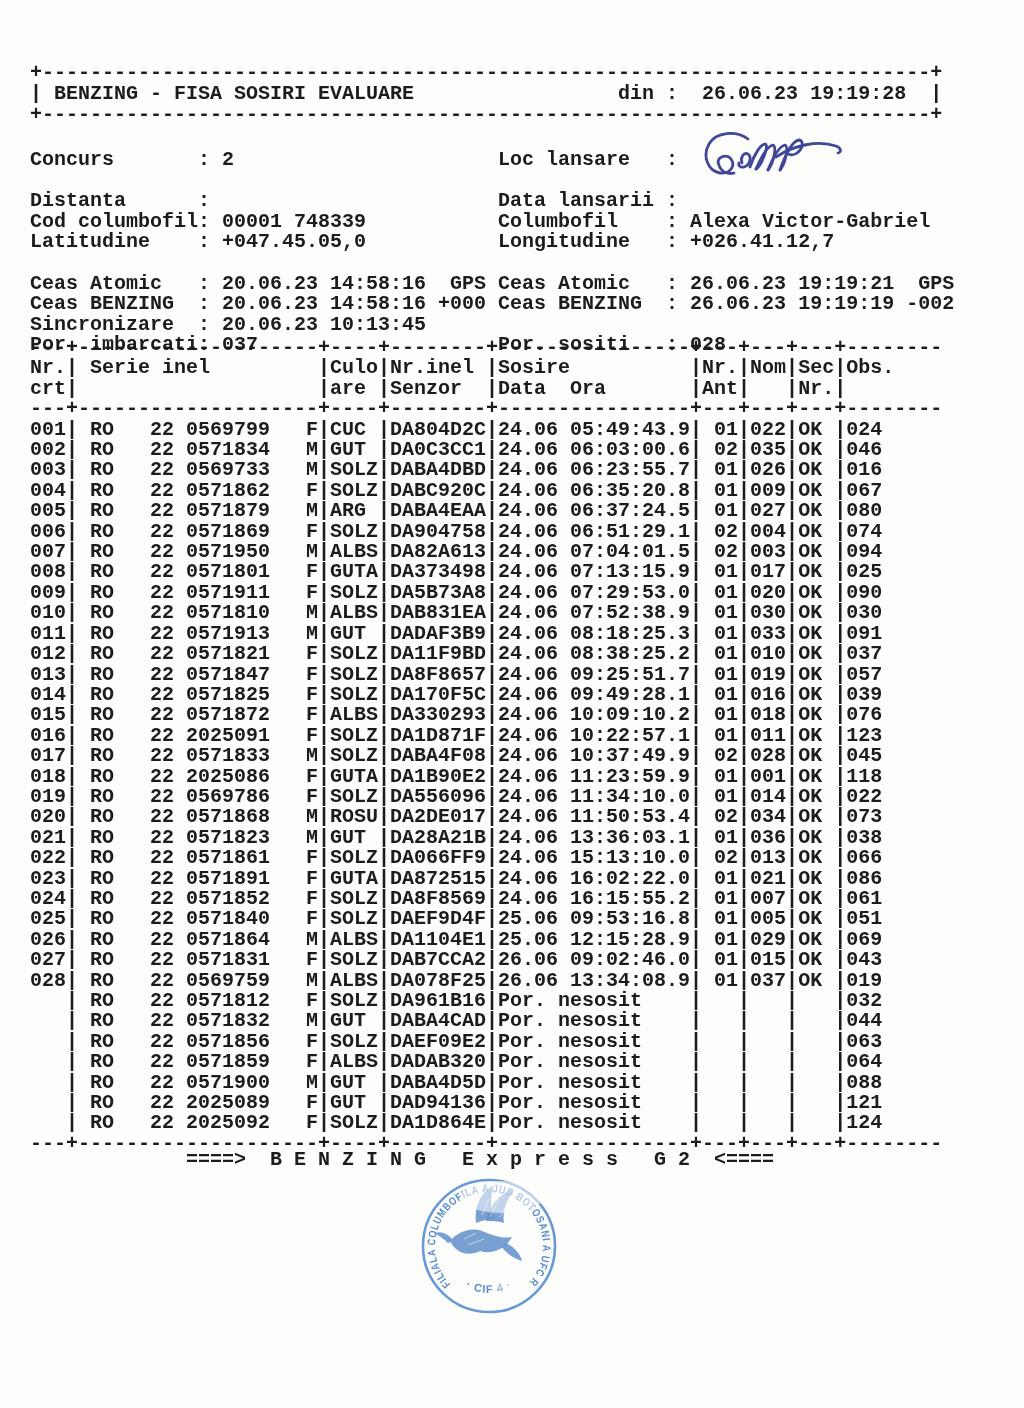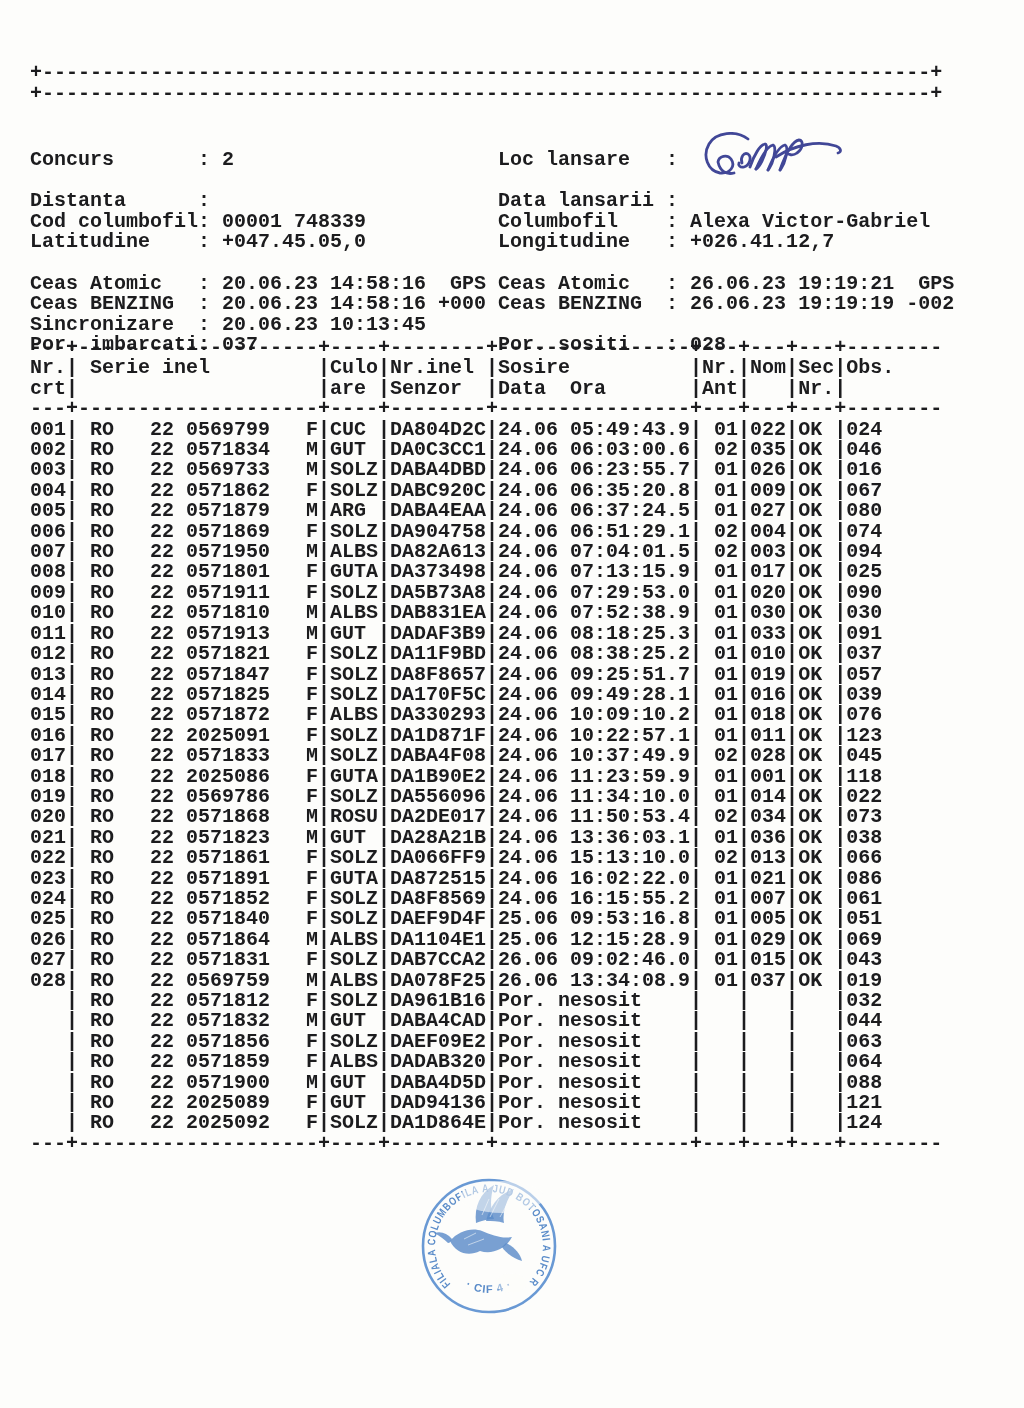--- a/index.html
+++ b/index.html
@@ -26,38 +26,39 @@
     font-family:"Liberation Sans","DejaVu Sans",sans-serif;
     font-weight:bold; font-size:11px; letter-spacing:1px;
     fill:var(--stamp,#4a80c4);
   }
 </style>
 </head>
 <body>
 
 <div class="page">
 
-  <div class="mono" id="header-box"><div class="ln">+--------------------------------------------------------------------------+</div><div class="ln">+--------------------------------------------------------------------------+</div></div>
+  <div class="mono" id="header-box"><div class="ln">+--------------------------------------------------------------------------+</div><div class="ln">| BENZING - FISA SOSIRI EVALUARE                 din :  26.06.23 19:19:28  |</div><div class="ln">+--------------------------------------------------------------------------+</div></div>
 
   <div class="mono" id="info-section"><div class="ln">Concurs       : 2                      Loc lansare   :</div><div class="ln"> </div><div class="ln">Distanta      :                        Data lansarii :</div><div class="ln">Cod columbofil: 00001 748339           Columbofil    : Alexa Victor-Gabriel</div><div class="ln">Latitudine    : +047.45.05,0           Longitudine   : +026.41.12,7</div><div class="ln"> </div><div class="ln">Ceas Atomic   : 20.06.23 14:58:16  GPS Ceas Atomic   : 26.06.23 19:19:21  GPS</div><div class="ln">Ceas BENZING  : 20.06.23 14:58:16 +000 Ceas BENZING  : 26.06.23 19:19:19 -002</div><div class="ln">Sincronizare  : 20.06.23 10:13:45</div><div class="ln">Por. imbarcati: 037                    Por. sositi   : 028</div></div>
 
   <svg id="signature-svg" width="168" height="62" viewBox="0 0 168 62">
     <g fill="none" stroke="#32388f" stroke-width="2.8" stroke-linecap="round" stroke-linejoin="round" opacity="0.92">
       <path d="M52,12 C40,3 20,5 13,17 C6,29 12,44 24,46 C34,47 40,39 35,32 C31,27 23,29 22,35 C24,44 30,48 38,46"></path>
       <path d="M46,36 C44,30 48,25 52,27 C56,30 54,38 48,40 C44,41 42,38 43,36"></path>
       <path d="M54,40 C58,28 64,18 69,17 C72,17 70,26 66,34 C64,38 62,41 60,42"></path>
       <path d="M60,42 C66,28 72,19 77,18 C80,19 79,28 76,36 C74,40 73,42 72,43"></path>
       <path d="M72,43 C78,28 84,19 89,18 C92,19 91,28 88,36 C86,40 85,42 84,43"></path>
       <path d="M84,43 C90,26 97,14 103,13 C108,13 107,22 101,26 C97,29 92,28 90,25"></path>
       <path d="M80,30 C98,18 122,13 140,19 C145,21 146,25 142,26"></path>
     </g>
   </svg>
 
   <div class="mono" id="arrival-table"><div class="ln">---+--------------------+----+--------+----------------+---+---+---+--------</div><div class="ln">Nr.| Serie inel         |Culo|Nr.inel |Sosire          |Nr.|Nom|Sec|Obs.</div><div class="ln">crt|                    |are |Senzor  |Data  Ora       |Ant|   |Nr.|</div><div class="ln">---+--------------------+----+--------+----------------+---+---+---+--------</div><div class="ln">001| RO   22 0569799   F|CUC |DA804D2C|24.06 05:49:43.9| 01|022|OK |024</div><div class="ln">002| RO   22 0571834   M|GUT |DA0C3CC1|24.06 06:03:00.6| 02|035|OK |046</div><div class="ln">003| RO   22 0569733   M|SOLZ|DABA4DBD|24.06 06:23:55.7| 01|026|OK |016</div><div class="ln">004| RO   22 0571862   F|SOLZ|DABC920C|24.06 06:35:20.8| 01|009|OK |067</div><div class="ln">005| RO   22 0571879   M|ARG |DABA4EAA|24.06 06:37:24.5| 01|027|OK |080</div><div class="ln">006| RO   22 0571869   F|SOLZ|DA904758|24.06 06:51:29.1| 02|004|OK |074</div><div class="ln">007| RO   22 0571950   M|ALBS|DA82A613|24.06 07:04:01.5| 02|003|OK |094</div><div class="ln">008| RO   22 0571801   F|GUTA|DA373498|24.06 07:13:15.9| 01|017|OK |025</div><div class="ln">009| RO   22 0571911   F|SOLZ|DA5B73A8|24.06 07:29:53.0| 01|020|OK |090</div><div class="ln">010| RO   22 0571810   M|ALBS|DAB831EA|24.06 07:52:38.9| 01|030|OK |030</div><div class="ln">011| RO   22 0571913   M|GUT |DADAF3B9|24.06 08:18:25.3| 01|033|OK |091</div><div class="ln">012| RO   22 0571821   F|SOLZ|DA11F9BD|24.06 08:38:25.2| 01|010|OK |037</div><div class="ln">013| RO   22 0571847   F|SOLZ|DA8F8657|24.06 09:25:51.7| 01|019|OK |057</div><div class="ln">014| RO   22 0571825   F|SOLZ|DA170F5C|24.06 09:49:28.1| 01|016|OK |039</div><div class="ln">015| RO   22 0571872   F|ALBS|DA330293|24.06 10:09:10.2| 01|018|OK |076</div><div class="ln">016| RO   22 2025091   F|SOLZ|DA1D871F|24.06 10:22:57.1| 01|011|OK |123</div><div class="ln">017| RO   22 0571833   M|SOLZ|DABA4F08|24.06 10:37:49.9| 02|028|OK |045</div><div class="ln">018| RO   22 2025086   F|GUTA|DA1B90E2|24.06 11:23:59.9| 01|001|OK |118</div><div class="ln">019| RO   22 0569786   F|SOLZ|DA556096|24.06 11:34:10.0| 01|014|OK |022</div><div class="ln">020| RO   22 0571868   M|ROSU|DA2DE017|24.06 11:50:53.4| 02|034|OK |073</div><div class="ln">021| RO   22 0571823   M|GUT |DA28A21B|24.06 13:36:03.1| 01|036|OK |038</div><div class="ln">022| RO   22 0571861   F|SOLZ|DA066FF9|24.06 15:13:10.0| 02|013|OK |066</div><div class="ln">023| RO   22 0571891   F|GUTA|DA872515|24.06 16:02:22.0| 01|021|OK |086</div><div class="ln">024| RO   22 0571852   F|SOLZ|DA8F8569|24.06 16:15:55.2| 01|007|OK |061</div><div class="ln">025| RO   22 0571840   F|SOLZ|DAEF9D4F|25.06 09:53:16.8| 01|005|OK |051</div><div class="ln">026| RO   22 0571864   M|ALBS|DA1104E1|25.06 12:15:28.9| 01|029|OK |069</div><div class="ln">027| RO   22 0571831   F|SOLZ|DAB7CCA2|26.06 09:02:46.0| 01|015|OK |043</div><div class="ln">028| RO   22 0569759   M|ALBS|DA078F25|26.06 13:34:08.9| 01|037|OK |019</div><div class="ln">   | RO   22 0571812   F|SOLZ|DA961B16|Por. nesosit    |   |   |   |032</div><div class="ln">   | RO   22 0571832   M|GUT |DABA4CAD|Por. nesosit    |   |   |   |044</div><div class="ln">   | RO   22 0571856   F|SOLZ|DAEF09E2|Por. nesosit    |   |   |   |063</div><div class="ln">   | RO   22 0571859   F|ALBS|DADAB320|Por. nesosit    |   |   |   |064</div><div class="ln">   | RO   22 0571900   M|GUT |DABA4D5D|Por. nesosit    |   |   |   |088</div><div class="ln">   | RO   22 2025089   F|GUT |DAD94136|Por. nesosit    |   |   |   |121</div><div class="ln">   | RO   22 2025092   F|SOLZ|DA1D864E|Por. nesosit    |   |   |   |124</div><div class="ln">---+--------------------+----+--------+----------------+---+---+---+--------</div></div>
 
+  <div id="footer-banner">====&gt;  B E N Z I N G   E x p r e s s   G 2  &lt;====</div>
 
   <svg id="stamp-svg" width="150" height="150" viewBox="0 0 150 150">
     <g opacity="0.9">
       <circle cx="75" cy="75" r="66" fill="none" stroke="#5a8fd0" stroke-width="2.6"></circle>
       <defs>
         <path id="ringPath" d="M36.8,113.2 A54,54 0 1 1 113.2,113.2" fill="none"></path>
         <path id="bottomPath" d="M34.3,98.5 A47,47 0 0 0 115.7,98.5" fill="none"></path>
       </defs>
       <text class="stamp-ring-text">
         <textPath href="#ringPath" startOffset="0" textLength="252" lengthAdjust="spacingAndGlyphs">FILIALA COLUMBOFILA A JUD BOTOSANI A UFC R</textPath>

